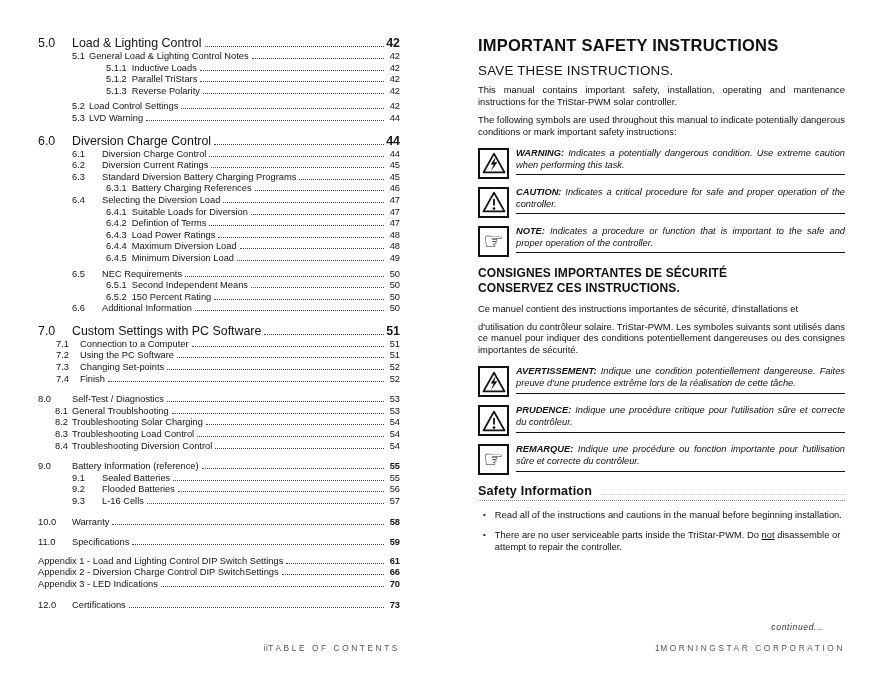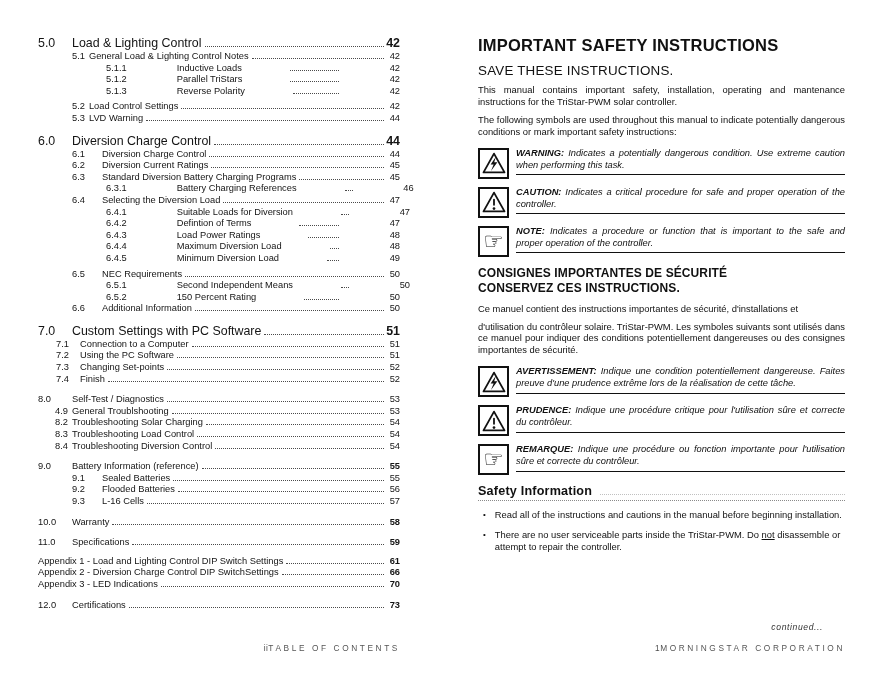--- a/index.html
+++ b/index.html
@@ -21,21 +21,21 @@
   .toc-row.top{margin-top:9px;}
   .toc-row.top .num{width:34px;}
   .toc-row.sub1{padding-left:34px;}
   .toc-row.sub1 .num{width:30px;}
   .toc-row.sub1t{padding-left:34px;}
   .toc-row.sub1t .num{margin-right:4px;}
   .toc-row.sub1b{padding-left:18px;}
   .toc-row.sub1b .num{width:24px;}
   .toc-row.sub1s{padding-left:17px;}
   .toc-row.sub1s .num{width:17px;}
-  .toc-row.sub2{padding-left:68px;gap:45px;}
+  .toc-row.sub2{padding-left:68px;}
   .toc-row.sub2 .num{margin-right:5px;}
   .toc-row.plain{padding-left:0;}
   .toc-row.gap{margin-top:4px;}
   .toc-row.plain.gap{margin-top:7px;}
   .toc-row:first-child{margin-top:0;}
 
   
   .footer{position:absolute;top:607px;left:0;right:0;display:flex;justify-content:flex-end;
           align-items:baseline;font-size:8.3px;color:#4d4d4d;}
   .footer .pn{padding-left:34px;letter-spacing:.5px;}
@@ -236,21 +236,21 @@
           <span class="leader"></span>
           <span class="pg">52</span>
         </div>
         <div class="toc-row top">
           <span class="num">8.0</span>
           <span class="lbl">Self-Test / Diagnostics</span>
           <span class="leader"></span>
           <span class="pg">53</span>
         </div>
         <div class="toc-row sub1s">
-          <span class="num">4.9</span>
+          <span class="num">8.1</span>
           <span class="lbl">General Troublshooting</span>
           <span class="leader"></span>
           <span class="pg">53</span>
         </div>
         <div class="toc-row sub1s">
           <span class="num">8.2</span>
           <span class="lbl">Troubleshooting Solar Charging</span>
           <span class="leader"></span>
           <span class="pg">54</span>
         </div>

